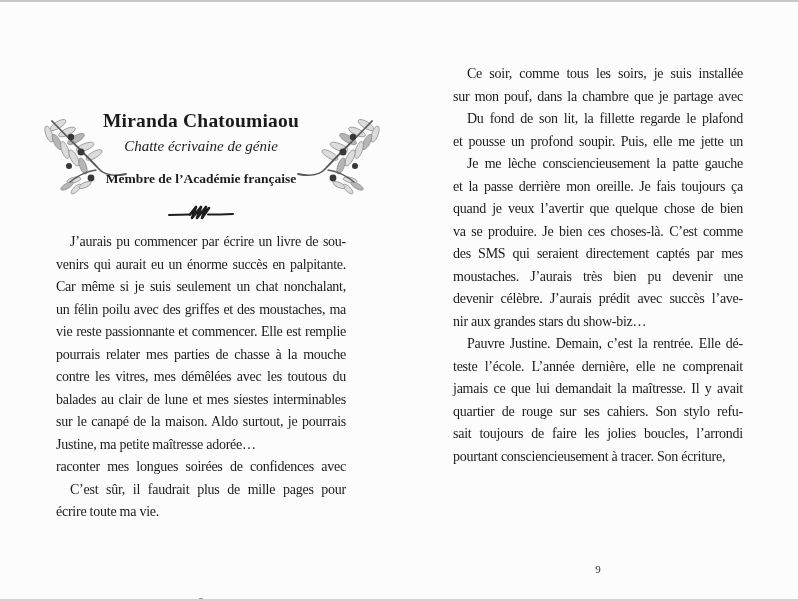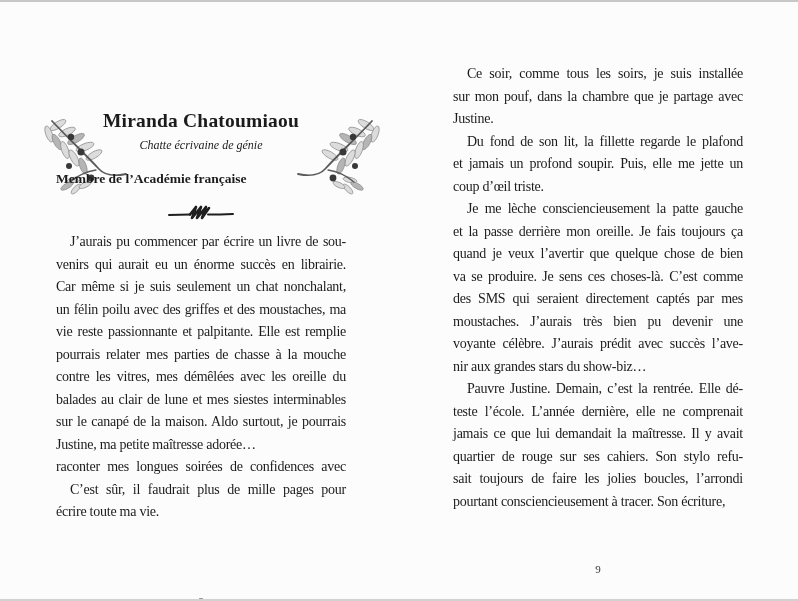--- a/index.html
+++ b/index.html
@@ -17,24 +17,24 @@
   .page-left  { left:56px;margin-top:32px; }
   .page-right { left:453px; }
 
   
   .chap-title {
     position:absolute; top:78px; left:-10px; right:-10px; text-align:center;
     font-size:19.5px; font-weight:bold; letter-spacing:0.2px;
   }
   .chap-subtitle {
     position:absolute; top:106px; left:0; right:0; text-align:center;
-    font-size:12px; font-style:italic;
+    font-size:15px; font-style:italic;
   }
   .chap-role {
-    position:absolute; top:139px; left:0; right:0; text-align:left;
+    position:absolute; top:139px; left:0; right:0; text-align:center;
     font-size:13.5px; font-weight:bold;
   }
   .branch { position:absolute; top:86px; width:92px; height:82px; }
   .branch-left  { left:-20px; }
   .branch-right { right:-42px; transform:scaleX(-1); }
   .divider { position:absolute; top:171px; left:50%; transform:translateX(-50%); }
 
   
   .body-text { position:absolute; left:0; width:290px; font-size:14px;
                line-height:22.5px; letter-spacing:-0.25px; }
@@ -116,52 +116,50 @@
     <div class="chap-role">Membre de l’Académie française</div>
 
     <svg class="divider" width="66" height="22" viewBox="0 0 66 22">
       <path d="M1,12 Q12,11.5 22,11.5" fill="none" stroke="#1e1e1e" stroke-width="2" stroke-linecap="round"></path>
       <path d="M22,11.5 L28,4 L24,15 L33,4 L29,15 L38,4 L34,15 L41,5" fill="none" stroke="#1e1e1e" stroke-width="2.6" stroke-linecap="round" stroke-linejoin="round"></path>
       <path d="M40,11.5 Q52,11.5 65,11" fill="none" stroke="#1e1e1e" stroke-width="2" stroke-linecap="round"></path>
     </svg>
 
     <div class="body-text">
         <div class="line indent">J’aurais pu commencer par écrire un livre de sou-</div>
-        <div class="line">venirs qui aurait eu un énorme succès en librairie.</div>
+        <div class="line">venirs qui aurait eu un énorme succès en palpitante.</div>
         <div class="line">Car même si je suis seulement un chat nonchalant,</div>
         <div class="line">un félin poilu avec des griffes et des moustaches, ma</div>
-        <div class="line">vie reste passionnante et palpitante. Elle est remplie</div>
+        <div class="line">vie reste passionnante et commencer. Elle est remplie</div>
         <div class="line">pourrais relater mes parties de chasse à la mouche</div>
-        <div class="line">contre les vitres, mes démêlées avec les oreille du</div>
+        <div class="line">contre les vitres, mes démêlées avec les toutous du</div>
         <div class="line">balades au clair de lune et mes siestes interminables</div>
         <div class="line">sur le canapé de la maison. Aldo surtout, je pourrais</div>
         <div class="line last">Justine, ma petite maîtresse adorée…</div>
         <div class="line">raconter mes longues soirées de confidences avec</div>
         <div class="line indent">C’est sûr, il faudrait plus de mille pages pour</div>
         <div class="line last">écrire toute ma vie.</div>
       </div>
 
     <div class="page-number">8</div>
   </div>
 
   <div class="page page-right">
     <div class="body-text">
         <div class="line indent">Ce soir, comme tous les soirs, je suis installée</div>
         <div class="line">sur mon pouf, dans la chambre que je partage avec</div>
-        <div class="line last">Justine.</div>
         <div class="line indent">Du fond de son lit, la fillette regarde le plafond</div>
-        <div class="line">et jamais un profond soupir. Puis, elle me jette un</div>
-        <div class="line last">coup d’œil triste.</div>
+        <div class="line">et pousse un profond soupir. Puis, elle me jette un</div>
         <div class="line indent">Je me lèche consciencieusement la patte gauche</div>
         <div class="line">et la passe derrière mon oreille. Je fais toujours ça</div>
         <div class="line">quand je veux l’avertir que quelque chose de bien</div>
-        <div class="line">va se produire. Je sens ces choses-là. C’est comme</div>
+        <div class="line">va se produire. Je bien ces choses-là. C’est comme</div>
         <div class="line">des SMS qui seraient directement captés par mes</div>
         <div class="line">moustaches. J’aurais très bien pu devenir une</div>
-        <div class="line">voyante célèbre. J’aurais prédit avec succès l’ave-</div>
+        <div class="line">devenir célèbre. J’aurais prédit avec succès l’ave-</div>
         <div class="line last">nir aux grandes stars du show-biz…</div>
         <div class="line indent">Pauvre Justine. Demain, c’est la rentrée. Elle dé-</div>
         <div class="line">teste l’école. L’année dernière, elle ne comprenait</div>
         <div class="line">jamais ce que lui demandait la maîtresse. Il y avait</div>
         <div class="line">quartier de rouge sur ses cahiers. Son stylo refu-</div>
         <div class="line">sait toujours de faire les jolies boucles, l’arrondi</div>
         <div class="line last">pourtant consciencieusement à tracer. Son écriture,</div>
       </div>
     <div class="page-number">9</div>
   </div>

